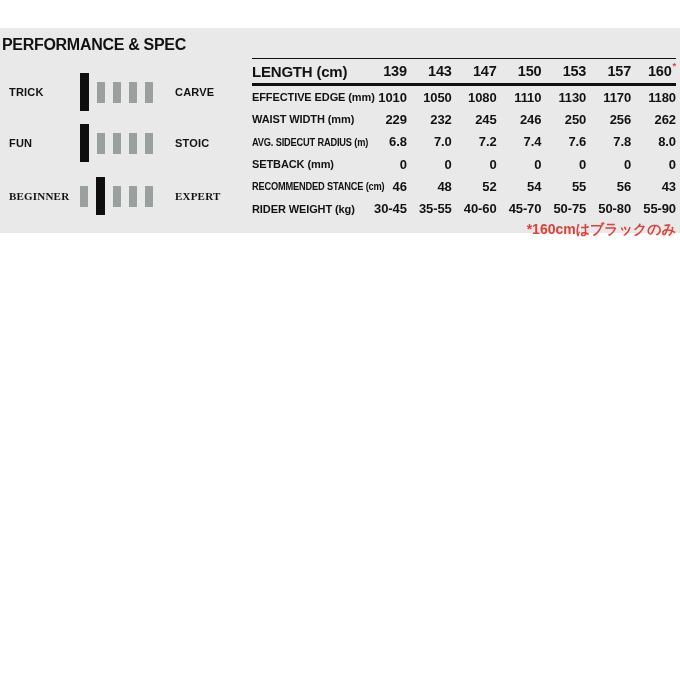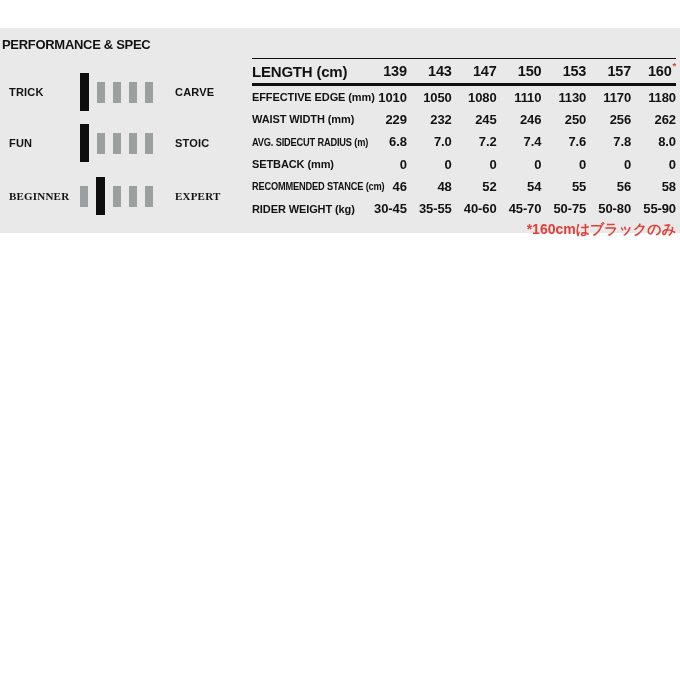--- a/index.html
+++ b/index.html
@@ -12,21 +12,21 @@
   html,body{margin:0;padding:0;}
   body{
     width:680px;height:680px;background:#ffffff;
     font-family:"Liberation Sans", sans-serif;
     color:var(--ink);
   }
   .canvas{position:relative;width:680px;height:680px;overflow:hidden;background:#ffffff;}
   .panel-bg{position:absolute;left:0;top:28px;width:680px;height:205px;background:var(--panel-bg);}
   .title{
     position:absolute;left:2px;top:36px;margin:0;
-    font-size:13px;font-weight:bold;letter-spacing:-0.3px;line-height:18px;
+    font-size:16px;font-weight:bold;letter-spacing:-0.3px;line-height:18px;
     white-space:nowrap;
   }
   
   .scale{position:absolute;left:0;width:250px;height:40px;}
   #scale-0{top:72px;} #scale-1{top:123px;} #scale-2{top:176px;font-family:Liberation Serif, serif;}
   .scale .llabel,.scale .rlabel{
     position:absolute;top:50%;transform:translateY(-50%);
     font-size:11px;font-weight:bold;letter-spacing:0.2px;white-space:nowrap;
   }
   .scale .llabel{left:9px;}
@@ -176,21 +176,21 @@
           <td>0</td>
         </tr>
         <tr>
           <td class="lbl"><span class="cond">RECOMMENDED STANCE (cm)</span></td>
           <td>46</td>
           <td>48</td>
           <td>52</td>
           <td>54</td>
           <td>55</td>
           <td>56</td>
-          <td>58</td>
+          <td>43</td>
         </tr>
         <tr>
           <td class="lbl"><span>RIDER WEIGHT (kg)</span></td>
           <td>30-45</td>
           <td>35-55</td>
           <td>40-60</td>
           <td>45-70</td>
           <td>50-75</td>
           <td>50-80</td>
           <td>55-90</td>

